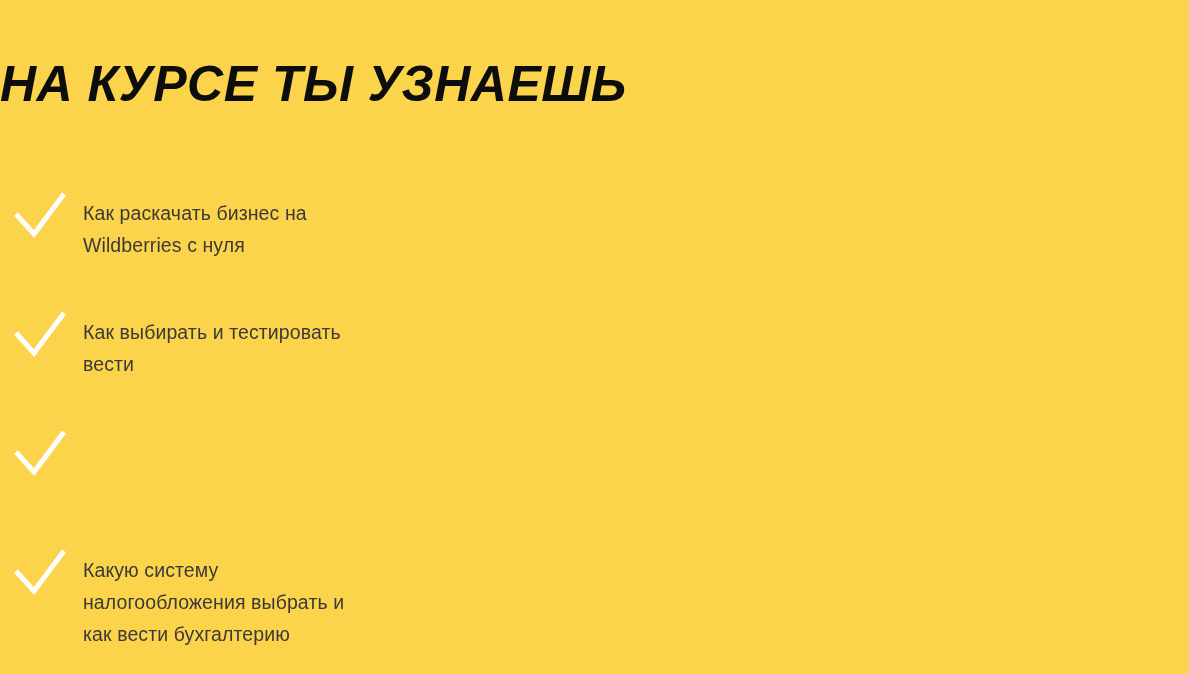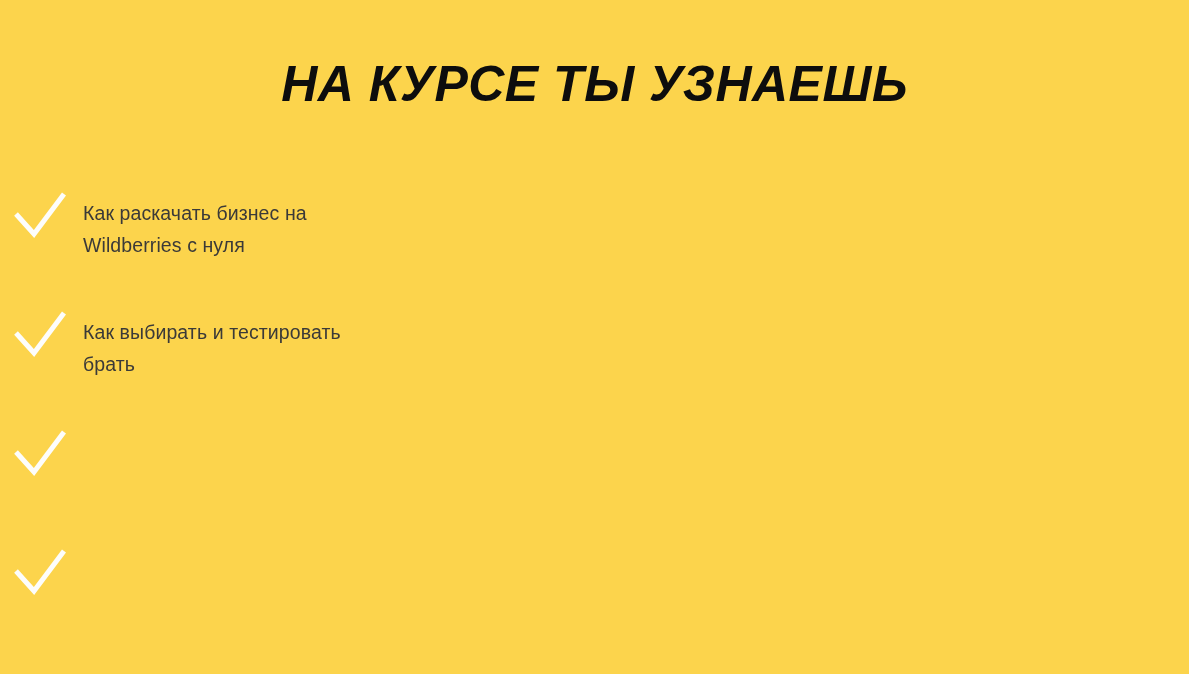--- a/index.html
+++ b/index.html
@@ -24,21 +24,21 @@
     background: #fcd44c;
     box-sizing: border-box;
   }
 
   
   .title-wrap {
     position: absolute;
     top: 56px;
     left: 0;
     width: 1189px;
-    text-align: center;
+    text-align: left;
   }
 
   .slide-title {
     display: inline-block;
     margin: 0;
     font-family: "Liberation Sans", "DejaVu Sans", sans-serif;
     font-size: 50px;
     line-height: 56px;
     font-weight: 700;
     font-style: italic;
@@ -128,37 +128,38 @@
         </span>
         <p class="feature-text">Как раскачать бизнес на Wildberries с нуля</p>
       </div>
 
       <div class="feature-item">
         <span class="check-icon">
           <svg viewBox="0 0 52 48" xmlns="http://www.w3.org/2000/svg" aria-hidden="true">
             <path d="M2 22 L20 42 L50 2" fill="none" stroke="#fdfdfb" stroke-width="5" stroke-linecap="butt" stroke-linejoin="miter"></path>
           </svg>
         </span>
-        <p class="feature-text">Как выбирать и тестировать брать</p>
+        <p class="feature-text">Как выбирать и тестировать вести</p>
       </div>
 
       <div class="feature-item">
         <span class="check-icon">
           <svg viewBox="0 0 52 48" xmlns="http://www.w3.org/2000/svg" aria-hidden="true">
             <path d="M2 22 L20 42 L50 2" fill="none" stroke="#fdfdfb" stroke-width="5" stroke-linecap="butt" stroke-linejoin="miter"></path>
           </svg>
         </span>
       </div>
 
       <div class="feature-item">
         <span class="check-icon">
           <svg viewBox="0 0 52 48" xmlns="http://www.w3.org/2000/svg" aria-hidden="true">
             <path d="M2 22 L20 42 L50 2" fill="none" stroke="#fdfdfb" stroke-width="5" stroke-linecap="butt" stroke-linejoin="miter"></path>
           </svg>
         </span>
+        <p class="feature-text">Какую систему налогообложения выбрать и как вести бухгалтерию</p>
       </div>
 
     </div>
 
     <div class="column column-right">
 
       <div class="feature-item">
         
         
       </div>

